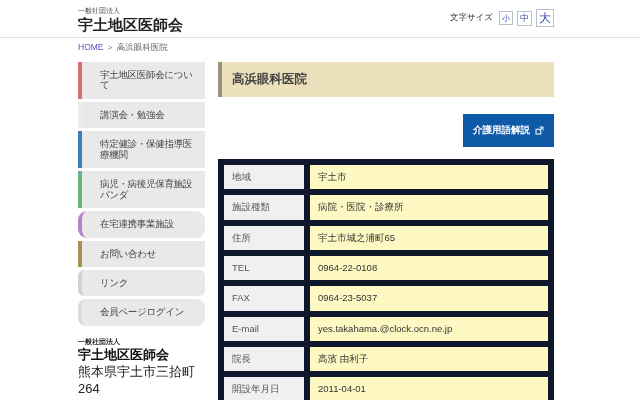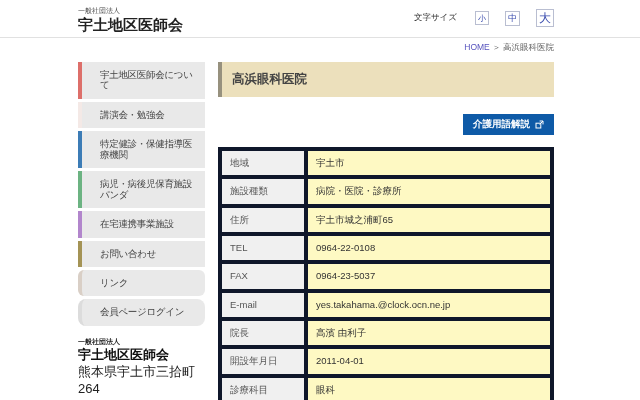--- a/index.html
+++ b/index.html
@@ -4,31 +4,31 @@
 <style>
   * { margin:0; padding:0; box-sizing:border-box; }
   html,body { width:640px; height:400px; overflow:hidden; background:#fff;
     font-family:"Liberation Sans","DejaVu Sans",sans-serif; color:#333; }
   .page { width:476px; margin-left:78px; }
 
   
   .header { display:flex; justify-content:space-between; align-items:flex-start; padding-top:6px; height:37px; }
   .org-type { font-size:7px; color:#444; }
   .site-title { font-size:15px; font-weight:bold; color:#222; line-height:1.25; }
-  .font-size-ctrl { display:flex; align-items:center; gap:16px; padding-top:3px; }
+  .font-size-ctrl { display:flex; align-items:center; gap:4px; padding-top:3px; }
   .font-size-label { font-size:8.5px; color:#333; margin-right:2px; }
   .fs-btn { display:flex; align-items:center; justify-content:center; border:1px solid #b9bed1;
     background:#fff; color:#3a4cae; cursor:pointer; }
   .fs-s { width:14px; height:14px; font-size:8px; }
   .fs-m { width:15px; height:15px; font-size:9px; }
   .fs-l { width:18px; height:18px; font-size:12px; }
 
   
   .breadcrumb-bar { border-top:1px solid #e1e1e1; }
-  .breadcrumb { font-size:8.5px; padding:4px 0 5px 0; color:#666;text-align:right; }
+  .breadcrumb { font-size:8.5px; padding:4px 0 5px 0; color:#666; }
   .breadcrumb a { color:#5652bd; text-decoration:none; }
 
   
   .content { display:flex; gap:13px; padding-top:3px; }
   .sidebar { width:127px; flex:none; }
   .main { width:336px; flex:none; }
 
   
   .side-item { display:block; background:#e9e9e9; border-left:4px solid #ccc;
     font-size:9.5px; color:#444; padding:8px 6px 8px 18px; margin-bottom:3px;
@@ -38,25 +38,25 @@
   .side-footer { margin-top:11px; }
   .sf-orgtype { font-size:7px; font-weight:bold; color:#222; }
   .sf-orgname { font-size:13px; font-weight:bold; color:#111; line-height:1.2; }
   .sf-address { font-size:13px; color:#222; margin:1px 0 3px 0; }
 
   
   .page-title-box { background:#ece0bc; border-left:4px solid #97917e;
     font-size:12.5px; color:#444; padding:9px 10px; margin-bottom:17px; }
   .btn-row { display:flex; justify-content:flex-end; margin-bottom:12px; }
   .glossary-btn { background:#0e5aa7; color:#fff; border:none; font-size:9.5px; font-weight:bold;
-    padding:4px 10px; display:flex; align-items:center; gap:5px; cursor:pointer;
+    padding:10px 10px; display:flex; align-items:center; gap:5px; cursor:pointer;
     font-family:"Liberation Sans","DejaVu Sans",sans-serif; }
 
   table.info { width:100%; border-collapse:collapse; }
-  table.info th, table.info td { border:4px solid #0f172a; font-size:9.5px; padding:6px 8px;
+  table.info th, table.info td { border:6px solid #0f172a; font-size:9.5px; padding:6px 8px;
     vertical-align:middle; line-height:1.3; }
   table.info th { background:#f0f0f0; color:#555; font-weight:normal; text-align:left; width:86px; }
   table.info td { background:#fef9c3; color:#333;margin-left:19px; }
 </style>
 </head>
 <body>
 
 <div class="page header">
   <div>
     <div class="org-type">一般社団法人</div>
@@ -77,21 +77,21 @@
     <span>高浜眼科医院</span>
   </div>
 </div>
 
 <div class="page content">
   <div class="sidebar">
     <a class="side-item" style="border-left-color: rgb(221, 111, 106);">宇土地区医師会について</a>
     <a class="side-item" style="border-left-color: rgb(244, 233, 230);">講演会・勉強会</a>
     <a class="side-item" style="border-left-color: rgb(60, 124, 182);">特定健診・保健指導医療機関</a>
     <a class="side-item" style="border-left-color: rgb(108, 179, 130);">病児・病後児保育施設パンダ</a>
-    <a class="side-item" style="border-left-color: rgb(178, 134, 204);">在宅連携事業施設</a>
+    <a class="side-item" style="border-left-color: rgb(178, 134, 204); border-radius: 9px;">在宅連携事業施設</a>
     <a class="side-item" style="border-left-color: rgb(164, 147, 85);">お問い合わせ</a>
     <a class="side-item" style="border-left-color: rgb(217, 207, 198); border-radius: 6px;">リンク</a>
     <a class="side-item" style="border-left-color: rgb(220, 220, 220); border-radius: 8px;">会員ページログイン</a>
 
     <div class="side-footer">
       <div class="sf-orgtype">一般社団法人</div>
       <div class="sf-orgname">宇土地区医師会</div>
       <div class="sf-address">熊本県宇土市三拾町264</div>
       <svg width="119" height="52" viewBox="0 0 119 52">
         <rect x="0" y="0" width="119" height="52" fill="#ffffff"></rect>

